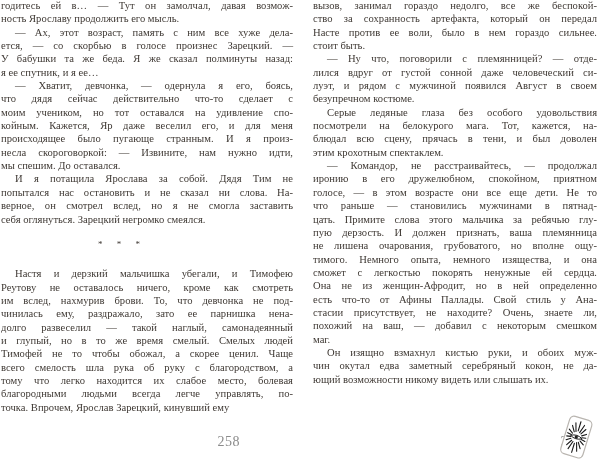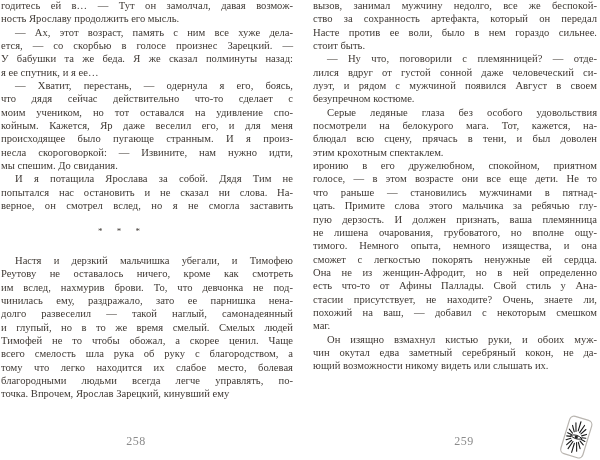--- a/index.html
+++ b/index.html
@@ -24,80 +24,82 @@
   .line.last{text-align-last:left;}
   .line.indent{text-indent:14px;}
   .separator{
     width:242px;text-align:center;
     font-size:9px;letter-spacing:6px;
     color:var(--text,#3f3934);
     margin:12px 0 16px 0;
   }
   .pagenum{
     position:absolute;top:434px;
-    font-size:12px;color:var(--pagenum,#8b8b8b);
-    text-align:center;letter-spacing:0.5px;padding-left:16px;
+    font-size:14px;color:var(--pagenum,#8b8b8b);
+    text-align:right;letter-spacing:0.5px;
   }
   .page.left  .pagenum{left:0;width:240px;}
   .page.right .pagenum{left:13px;width:270px;}
   .emblem{position:absolute;left:556px;top:414px;width:40px;height:46px;}
 </style>
 </head>
 <body style="--bg: #ffffff; --text: #3f3934; --pagenum: #8b8b8b;">
 
 <div class="book">
 
   <section class="page left">
     <div class="text-col" id="left-col">
         <div class="line">годитесь ей в… — Тут он замолчал, давая возмож-</div>
         <div class="line last">ность Ярославу продолжить его мысль.</div>
         <div class="line indent">— Ах, этот возраст, память с ним все хуже дела-</div>
         <div class="line">ется, — со скорбью в голосе произнес Зарецкий. —</div>
         <div class="line">У бабушки та же беда. Я же сказал полминуты назад:</div>
         <div class="line last">я ее спутник, и я ее…</div>
-        <div class="line indent">— Хватит, перестань, — одернула я его, боясь,</div>
+        <div class="line indent">— Хватит, девчонка, — одернула я его, боясь,</div>
         <div class="line">что дядя сейчас действительно что-то сделает с</div>
         <div class="line">моим учеником, но тот оставался на удивление спо-</div>
         <div class="line">койным. Кажется, Яр даже веселил его, и для меня</div>
         <div class="line">происходящее было пугающе странным. И я произ-</div>
         <div class="line">несла скороговоркой: — Извините, нам нужно идти,</div>
-        <div class="line last">мы спешим. До свидания.</div>
+        <div class="line last">мы спешим. До оставался.</div>
         <div class="line indent">И я потащила Ярослава за собой. Дядя Тим не</div>
         <div class="line">попытался нас остановить и не сказал ни слова. На-</div>
         <div class="line">верное, он смотрел вслед, но я не смогла заставить</div>
+        <div class="line last">себя оглянуться. Зарецкий негромко смеялся.</div>
         <div class="separator">* * *</div>
         <div class="line indent">Настя и дерзкий мальчишка убегали, и Тимофею</div>
         <div class="line">Реутову не оставалось ничего, кроме как смотреть</div>
         <div class="line">им вслед, нахмурив брови. То, что девчонка не под-</div>
         <div class="line">чинилась ему, раздражало, зато ее парнишка нена-</div>
         <div class="line">долго развеселил — такой наглый, самонадеянный</div>
         <div class="line">и глупый, но в то же время смелый. Смелых людей</div>
         <div class="line">Тимофей не то чтобы обожал, а скорее ценил. Чаще</div>
         <div class="line">всего смелость шла рука об руку с благородством, а</div>
         <div class="line">тому что легко находится их слабое место, болевая</div>
         <div class="line">благородными людьми всегда легче управлять, по-</div>
         <div class="line last">точка. Впрочем, Ярослав Зарецкий, кинувший ему</div>
       </div>
     <div class="pagenum">258</div>
   </section>
 
   <section class="page right">
     <div class="text-col" id="right-col">
-        <div class="line">вызов, занимал мужчину недолго, все же беспокой-</div>
+        <div class="line">вызов, занимал гораздо недолго, все же беспокой-</div>
         <div class="line">ство за сохранность артефакта, который он передал</div>
         <div class="line">Насте против ее воли, было в нем гораздо сильнее.</div>
         <div class="line last">стоит быть.</div>
         <div class="line indent">— Ну что, поговорили с племянницей? — отде-</div>
         <div class="line">лился вдруг от густой сонной даже человеческий си-</div>
         <div class="line">луэт, и рядом с мужчиной появился Август в своем</div>
         <div class="line last">безупречном костюме.</div>
         <div class="line indent">Серые ледяные глаза без особого удовольствия</div>
         <div class="line">посмотрели на белокурого мага. Тот, кажется, на-</div>
         <div class="line">блюдал всю сцену, прячась в тени, и был доволен</div>
         <div class="line last">этим крохотным спектаклем.</div>
+        <div class="line indent">— Командор, не расстраивайтесь, — продолжал</div>
         <div class="line">иронию в его дружелюбном, спокойном, приятном</div>
         <div class="line">голосе, — в этом возрасте они все еще дети. Не то</div>
         <div class="line">что раньше — становились мужчинами в пятнад-</div>
         <div class="line">цать. Примите слова этого мальчика за ребячью глу-</div>
         <div class="line">пую дерзость. И должен признать, ваша племянница</div>
         <div class="line">не лишена очарования, грубоватого, но вполне ощу-</div>
         <div class="line">тимого. Немного опыта, немного изящества, и она</div>
         <div class="line">сможет с легкостью покорять ненужные ей сердца.</div>
         <div class="line">Она не из женщин-Афродит, но в ней определенно</div>
         <div class="line">есть что-то от Афины Паллады. Свой стиль у Ана-</div>

